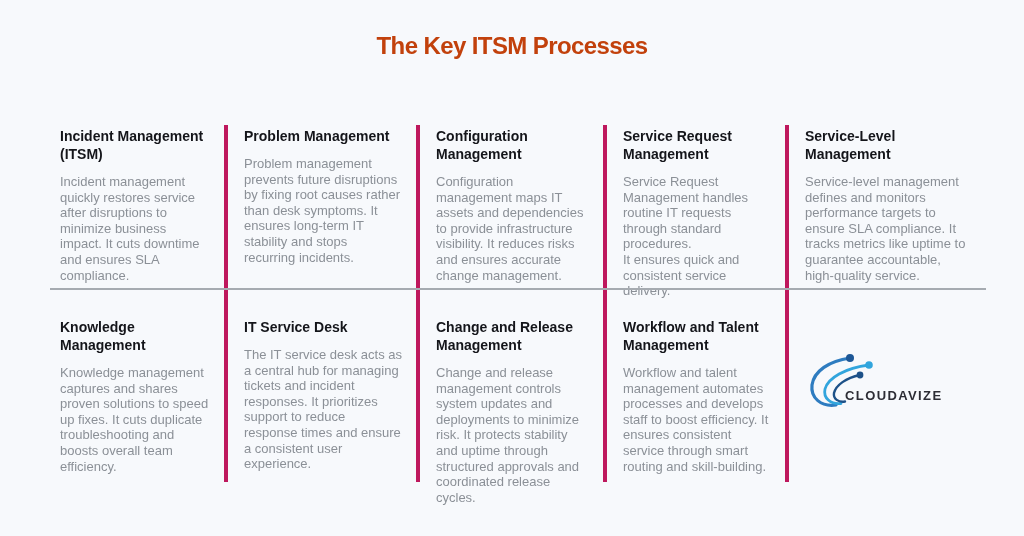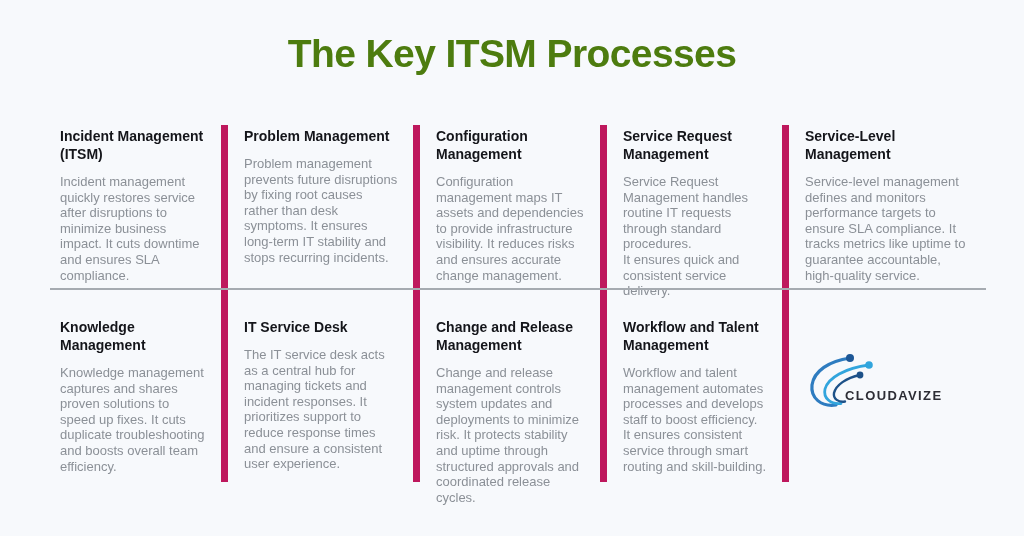--- a/index.html
+++ b/index.html
@@ -15,36 +15,36 @@
     background: #f7f9fc;
     overflow: hidden;
   }
   .title {
     position: absolute;
     top: 32px;
     left: 0;
     width: 1024px;
     text-align: center;
     margin: 0;
-    font-size: 39px;
+    font-size: 24px;
     font-weight: 800;
     letter-spacing: -0.6px;
-    color: #4d7c0f;
+    color: #c2410c;
   }
   .grid {
     position: absolute;
     left: 50px;
     top: 125px;
     width: 936px;
     display: grid;
     grid-template-columns: 178px 192px 187px 182px 197px;
   }
   .cell {
     box-sizing: border-box;
-    border-right: 7px solid #be185d;
+    border-right: 4px solid #be185d;
     padding: 2px 14px 0 16px;
   }
   .cell.first { padding-left: 10px; }
   .cell.last  { border-right: none; }
   .cell.r1 { height: 163px; }
   .cell.r2 { height: 192px; padding-top: 28px; }
   .hr {
     grid-column: 1 / -1;
     height: 0;
     border-top: 2px solid #a6abb1;

